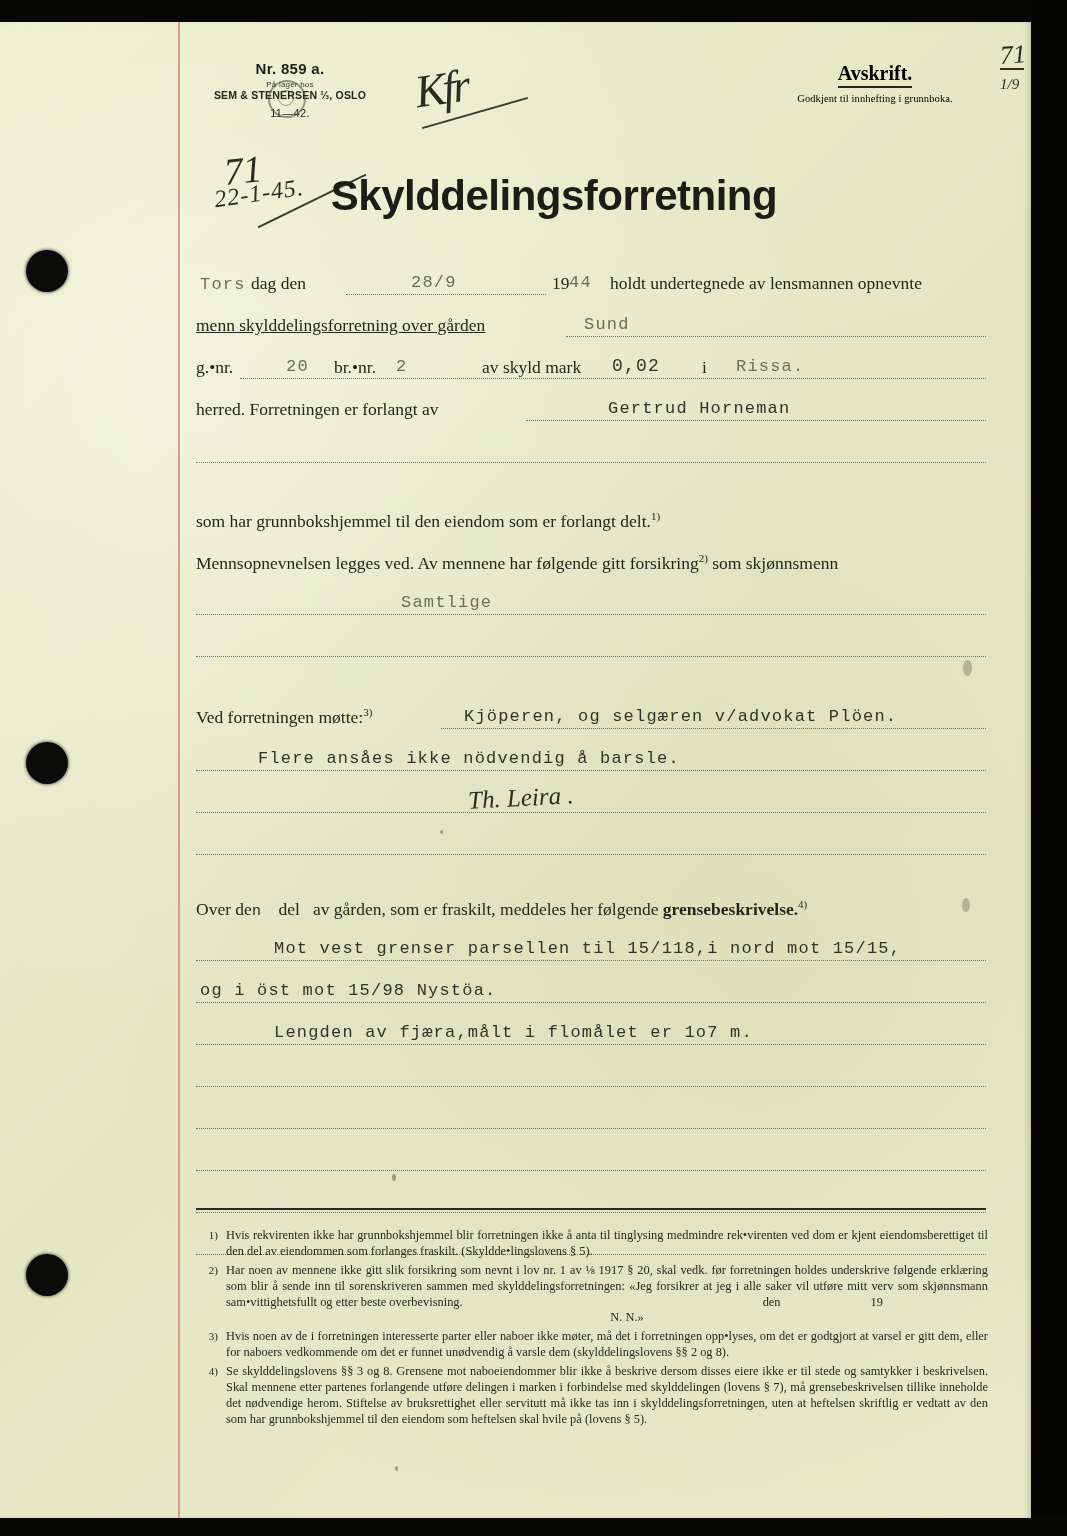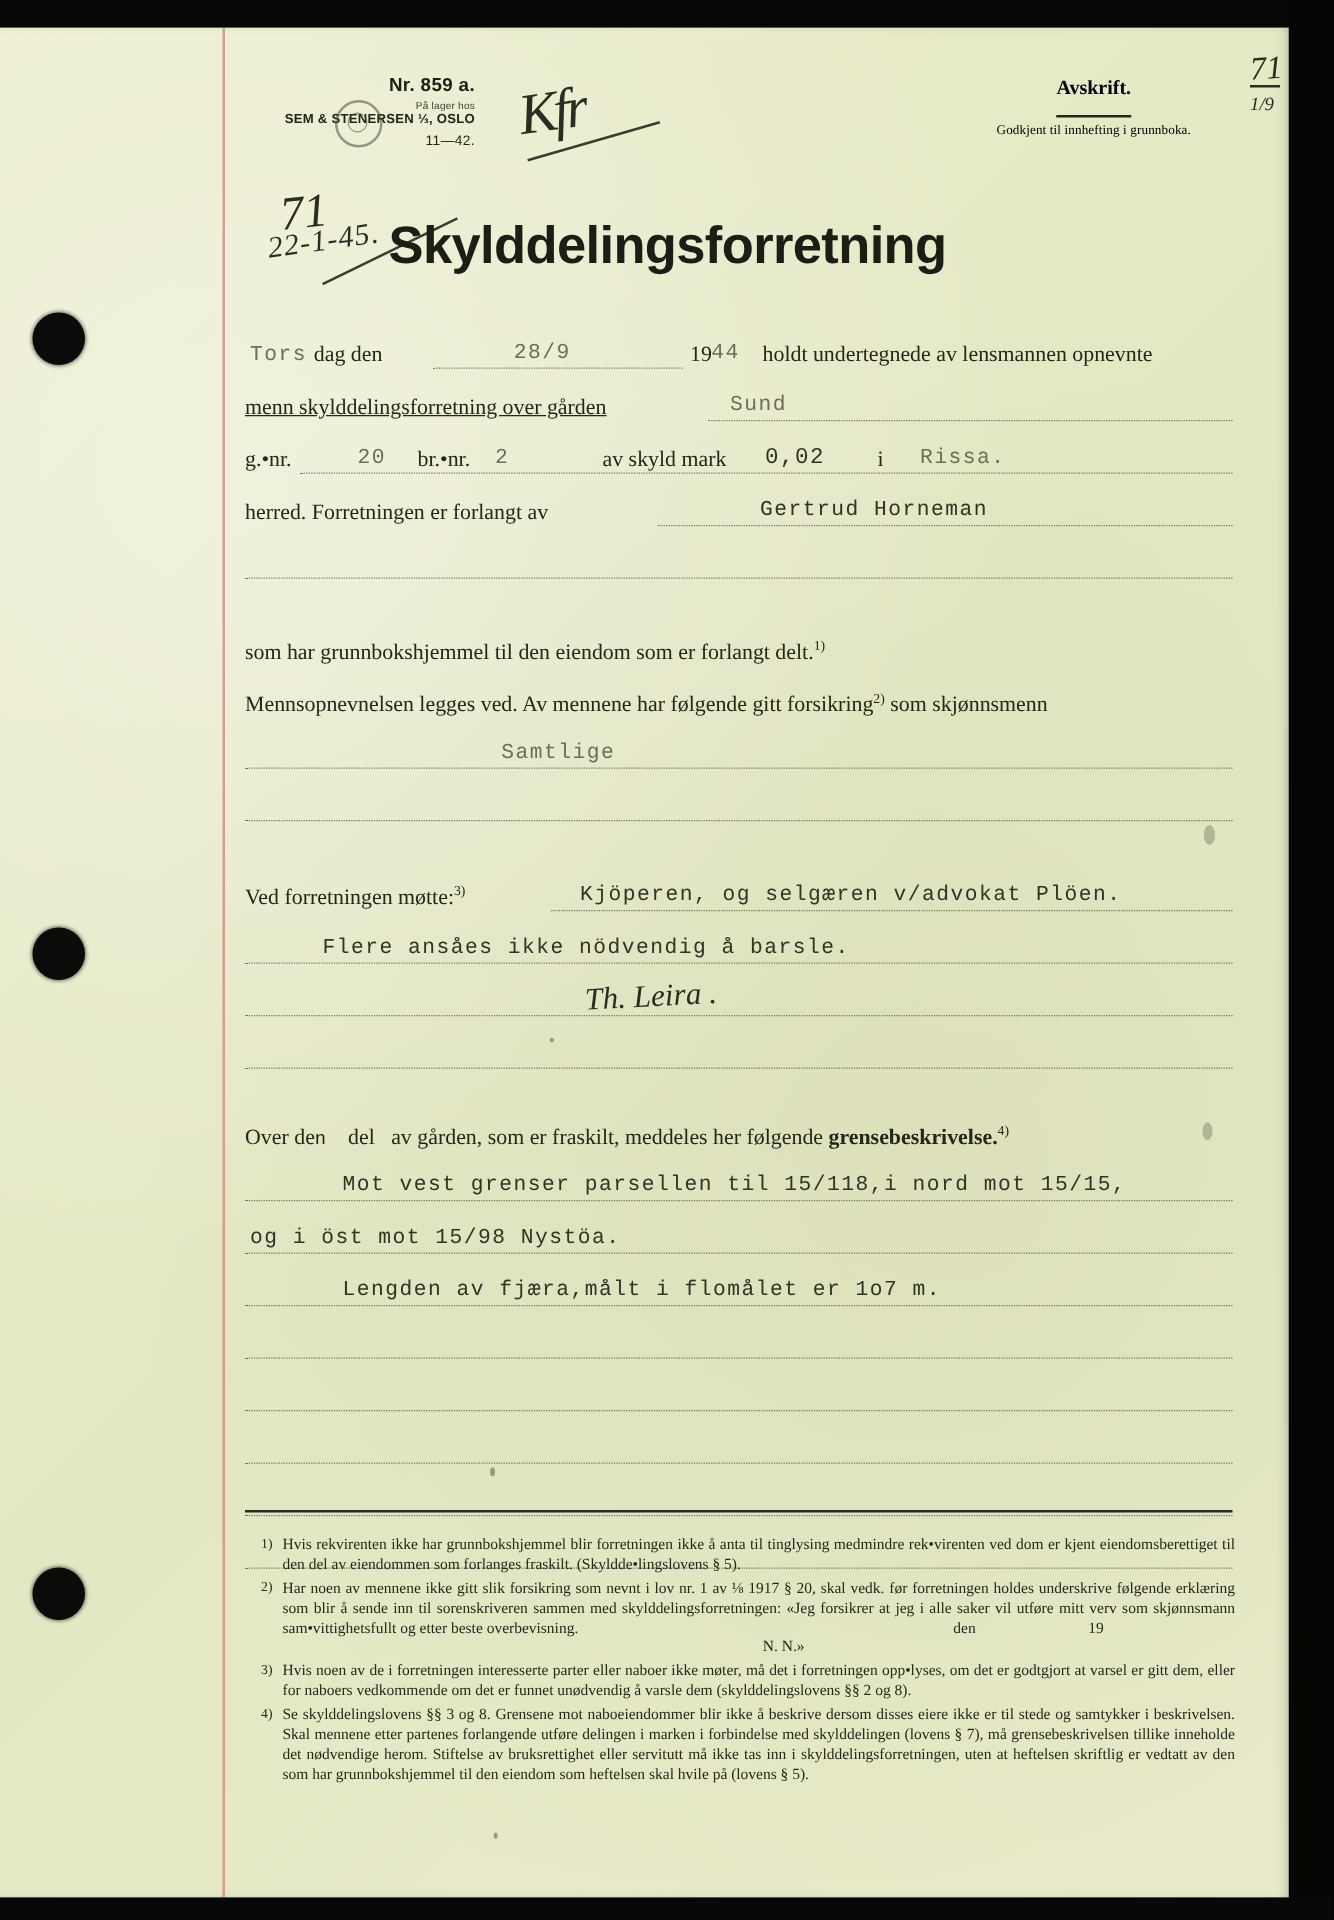--- a/index.html
+++ b/index.html
@@ -46,58 +46,58 @@
     position:absolute; width:42px;height:42px;border-radius:50%;
     background:#0b0b09; left:26px;
     box-shadow:0 0 3px 1px rgba(0,0,0,.5);
   }
   .hole.h1{top:250px;}
   .hole.h2{top:742px;}
   .hole.h3{top:1254px;}
   .abs{position:absolute;}
 
   
-  .pub{ left:200px; top:60px; width:180px; text-align:right; line-height:1.15;}
+  .pub{ left:200px; top:60px; width:180px; text-align:center; line-height:1.15;}
   .pub .pub-nr{font-family:"Liberation Sans",sans-serif;font-weight:bold;font-size:15px;letter-spacing:.3px;color:#1e2018;}
   .pub .pub-sub{font-family:"Liberation Sans",sans-serif;font-size:8px;color:#3a3c30;margin-top:3px;letter-spacing:.2px;}
   .pub .pub-firm{font-family:"Liberation Sans",sans-serif;font-size:10.5px;font-weight:bold;color:#23251c;letter-spacing:.2px;margin-top:0px;}
   .pub .pub-date{font-family:"Liberation Sans",sans-serif;font-size:11px;color:#23251c;margin-top:5px;letter-spacing:.3px;}
   .stamp{
     position:absolute; left:268px; top:80px; width:34px;height:34px;
     border:2px solid #4b4d3e; border-radius:50%; opacity:.55;
   }
   .stamp:after{
     content:""; position:absolute; left:8px; top:8px; width:14px;height:14px;
     border:1.5px solid #4b4d3e;border-radius:50%;
   }
 
   
   .avskrift{left:760px;top:62px;width:230px;text-align:center;}
-  .avskrift .a-t{font-family:"Liberation Serif",serif;font-weight:bold;font-size:16px;border-bottom:2px solid #23251c;display:inline-block;padding-bottom:12px;}
+  .avskrift .a-t{font-family:"Liberation Serif",serif;font-weight:bold;font-size:20px;border-bottom:2px solid #23251c;display:inline-block;padding-bottom:1px;}
   .avskrift .a-s{font-family:"Liberation Serif",serif;font-size:10.5px;margin-top:5px;letter-spacing:.1px;}
 
   
   .hand{font-family:"Liberation Serif",serif;font-style:italic;color:#2b2d22;}
   .hw-kfr{left:415px;top:62px;font-size:46px;transform:rotate(-8deg);letter-spacing:-3px;}
   .hw-strike{position:absolute;left:420px;top:112px;width:110px;height:2px;background:#3a3c30;transform:rotate(-16deg);}
   .hw-num{left:224px;top:148px;font-size:38px;transform:rotate(-6deg);}
   .hw-date{left:214px;top:180px;font-size:24px;transform:rotate(-8deg);letter-spacing:1px;}
   .hw-slash{position:absolute;left:252px;top:200px;width:120px;height:2px;background:#3a3c30;transform:rotate(-26deg);}
   .hw-tr1{left:1000px;top:40px;font-size:26px;transform:rotate(-4deg);color:#2b2d22;}
   .hw-tr1-bar{position:absolute;left:1000px;top:68px;width:24px;height:2px;background:#2b2d22;}
   .hw-tr2{left:1000px;top:76px;font-size:15px;color:#2b2d22;}
   .hw-formann{left:468px;top:784px;font-size:25px;transform:rotate(-3deg);}
 
   
   .title{
     left:0;top:172px;width:1032px;text-align:center;
     font-family:"Liberation Sans",sans-serif;font-weight:bold;
     font-size:42px;letter-spacing:-.5px;color:#1c1e16;
   }
-  .title span{position:relative;left:18px;}
+  .title span{position:relative;left:38px;}
 
   
   .body{position:absolute;left:196px;top:262px;width:790px;}
   .frow{position:relative;height:42px;}
   .prn{font-family:"Liberation Serif",serif;font-size:17.5px;color:#242619;white-space:nowrap;}
   
   .dots{
     position:absolute;left:0;right:0;bottom:9px;height:0;
     border-bottom:1.5px dotted #4e5140; opacity:.75;
   }

